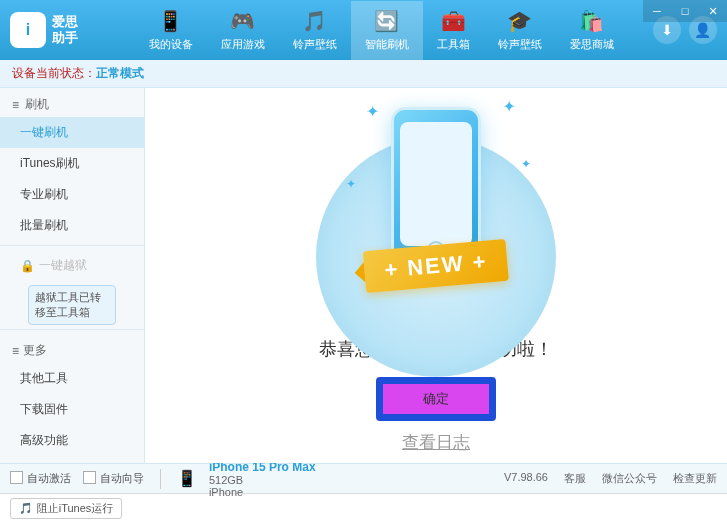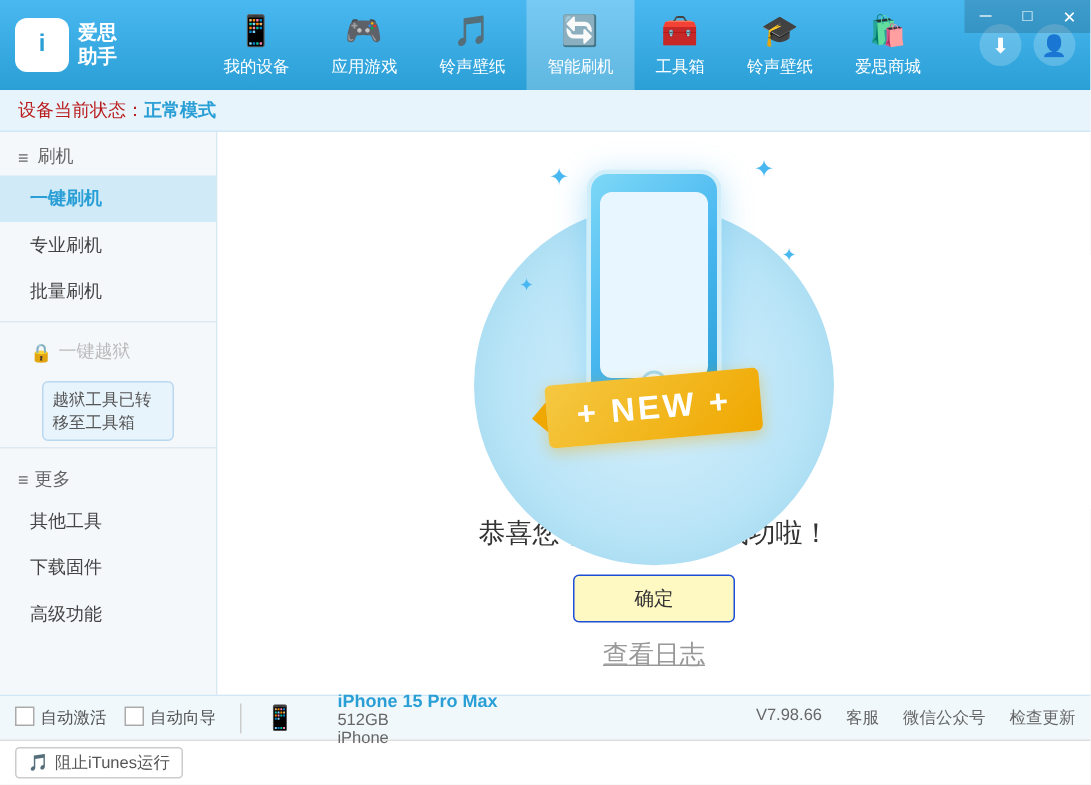--- a/index.html
+++ b/index.html
@@ -112,21 +112,21 @@
     }
     .sidebar-item {
       padding: 7px 20px;
       cursor: pointer;
       color: #444;
       font-size: 12px;
     }
     .sidebar-item.active {
       background: #d0eaf7;
       color: #2a9fd6;
-      font-weight: bold;
+      font-weight: normal;
     }
     .sidebar-lock {
       padding: 7px 20px;
       color: #bbb;
       font-size: 12px;
       display: flex;
       align-items: center;
       gap: 4px;
     }
     .sidebar-section-divider {
@@ -234,22 +234,22 @@
     
     .success-msg {
       font-size: 18px;
       color: #333;
       margin-bottom: 16px;
       font-weight: 500;
     }
 
     
     .confirm-btn {
-      background: #fef9c3;
-      border: 1px solid #1d4ed8;
+      background: #d946ef;
+      border: 7px solid #1d4ed8;
       border-radius: 4px;
       padding: 6px 40px;
       font-size: 13px;
       color: #333;
       cursor: pointer;
       margin-bottom: 10px;
     }
 
     
     .view-log {
@@ -275,21 +275,21 @@
       font-size: 11px; color: #555;
     }
     .cb-box {
       width: 13px; height: 13px;
       border: 1px solid #aaa;
       background: white;
       display: flex; align-items: center; justify-content: center;
     }
 
     .device-info {
-      margin-left: 20px;
+      margin-left: 4px;
       display: flex;
       flex-direction: column;
       justify-content: center;
     }
     .device-name { font-size: 12px; color: #2a9fd6; font-weight: bold; }
     .device-sub { font-size: 11px; color: #666; }
 
     .bottom-right {
       margin-left: auto;
       display: flex;
@@ -402,20 +402,23 @@
 
   <div class="sidebar">
     <div class="sidebar-group-title">
       <span>≡</span>
       <span>刷机</span>
     </div>
     <div class="sidebar-item active">
       <span>一键刷机</span>
     </div>
     <div class="sidebar-item">
+      <span>iTunes刷机</span>
+    </div>
+    <div class="sidebar-item">
       <span>专业刷机</span>
     </div>
     <div class="sidebar-item">
       <span>批量刷机</span>
     </div>
     <div class="sidebar-section-divider"></div>
     <div class="sidebar-lock">
       <span>🔒</span>
       <span>一键越狱</span>
     </div>

